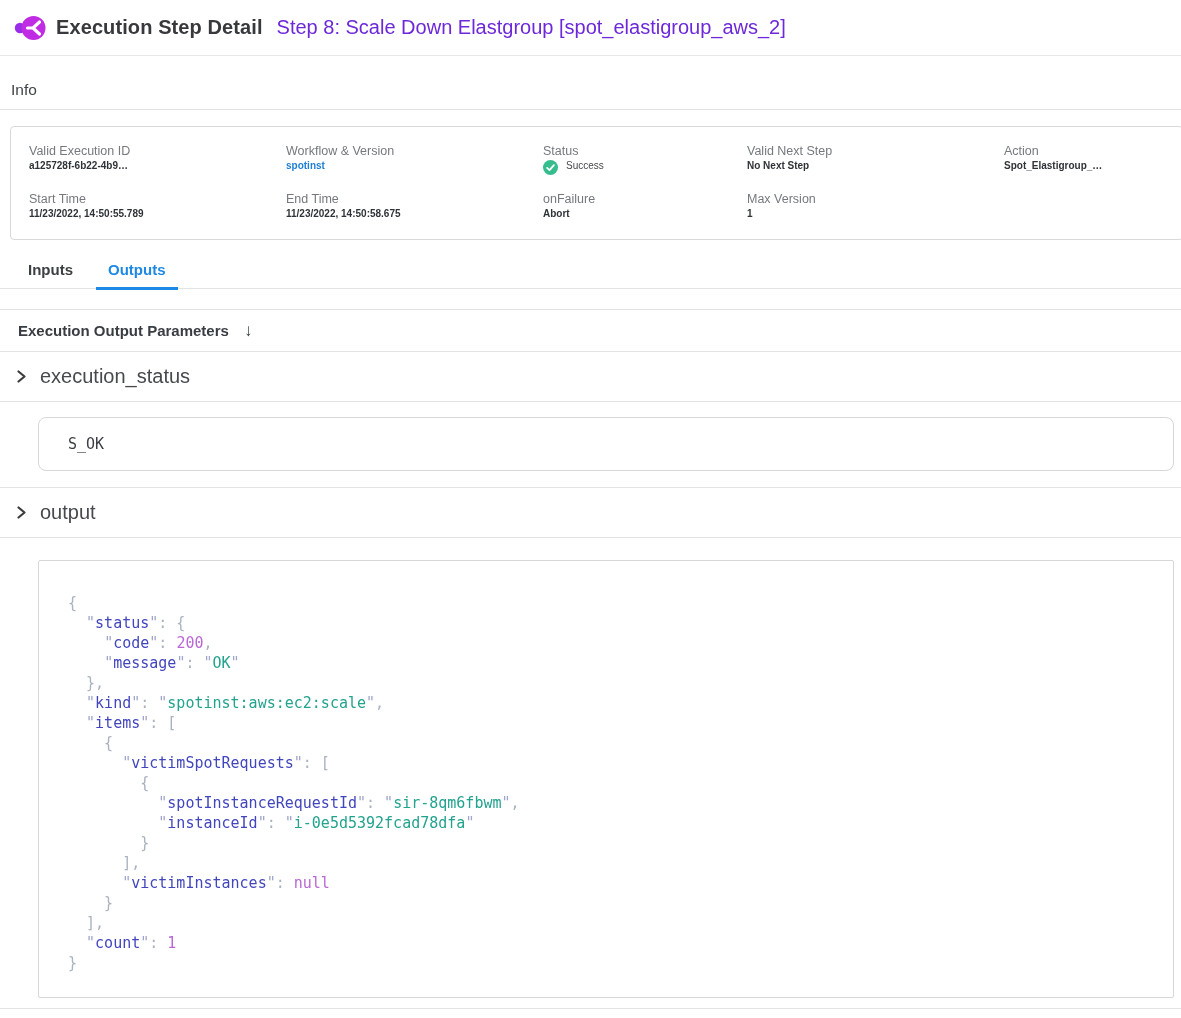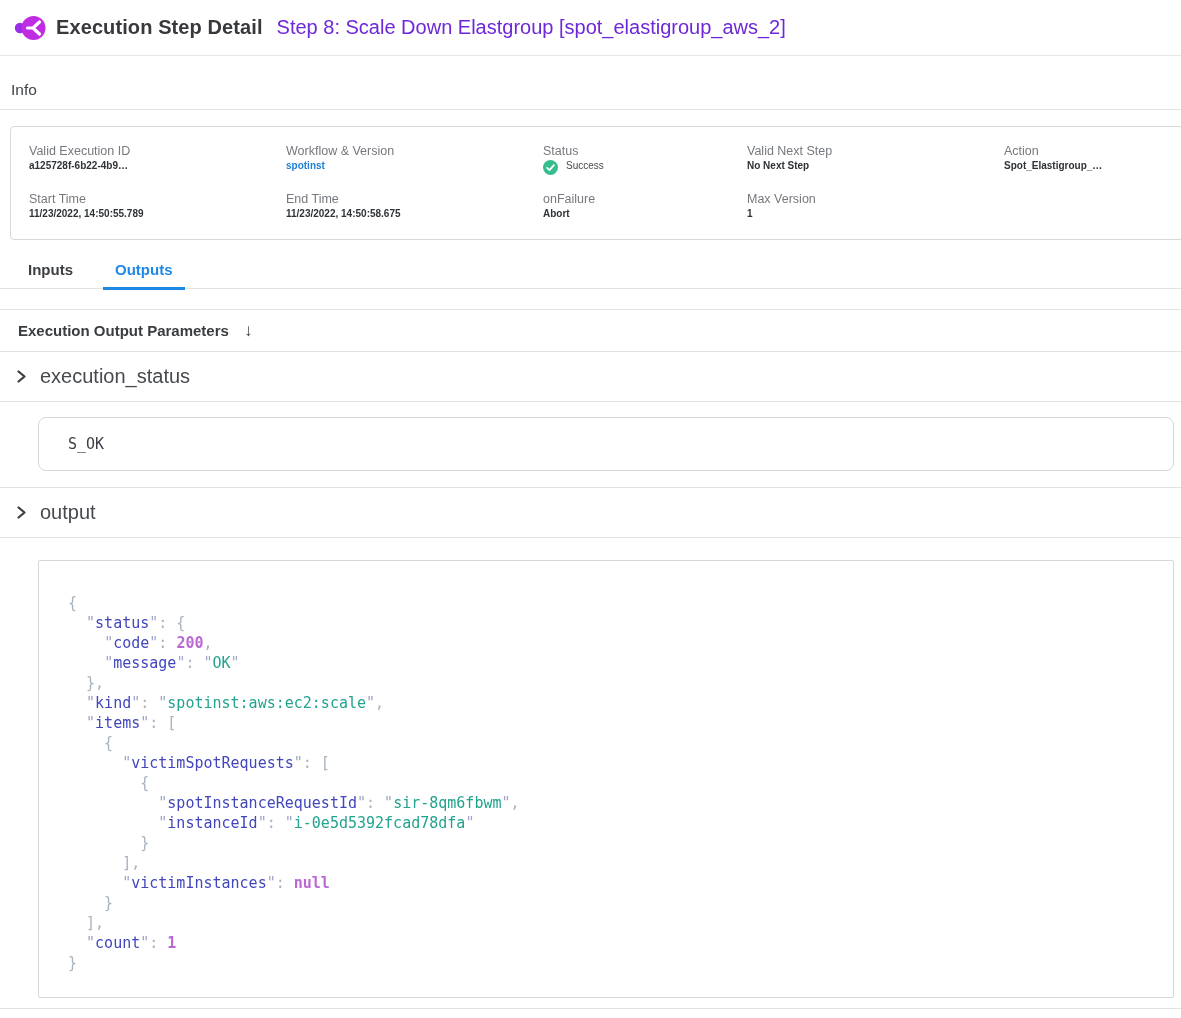--- a/index.html
+++ b/index.html
@@ -39,21 +39,21 @@
   .f-value { margin-top: 2px; font-size: 10px; font-weight: 600; color: #2f3337; }
   .f-value.link { color: var(--link); cursor: pointer; }
   .f-value.status { display: flex; gap: 8px; font-weight: 400; color: #46494e; }
   .ok-circle { fill: var(--success); }
   .ok-check { stroke: #fff; stroke-width: 1.8; fill: none; stroke-linecap: round; stroke-linejoin: round; }
 
   
   .tabbar {
     margin-top: 21px; padding-left: 16px;
     border-bottom: 1px solid #e3e3e3;
-    display: flex; gap: 18px;
+    display: flex; gap: 11px;
   }
   .tab {
     padding: 0 12px 9px; font-size: 15px; font-weight: 600; color: #3c4043;
     cursor: pointer; border-bottom: 3px solid transparent; margin-bottom: -2px;
   }
   .tab.active { color: var(--accent); border-bottom-color: var(--accent); }
 
   
   .section-head {
     margin-top: 20px;
@@ -84,21 +84,21 @@
     margin: 22px 7px 10px 38px;
     border: 1px solid #d7d7d7; border-radius: 2px;
     padding: 32px 20px 24px 29px;
   }
   .code { font-family: "DejaVu Sans Mono", monospace; font-size: 15px; line-height: 20px; white-space: pre; }
   .code-line { height: 20px; }
   .tok-pl { color: var(--tok-punct); }
   .tok-k  { color: var(--tok-key); }
   .tok-q  { color: var(--tok-quote); }
   .tok-s  { color: var(--tok-string); }
-  .tok-n  { color: var(--tok-number); font-weight: bold; }
+  .tok-n  { color: var(--tok-number); }
 </style>
 </head>
 <body>
 
 <div class="page">
 
   <div class="header">
     <svg class="logo" viewBox="0 0 32 32">
       <circle class="logo-small" cx="6" cy="16" r="5.2"></circle>
       <circle class="logo-big" cx="19.5" cy="16" r="12"></circle>

